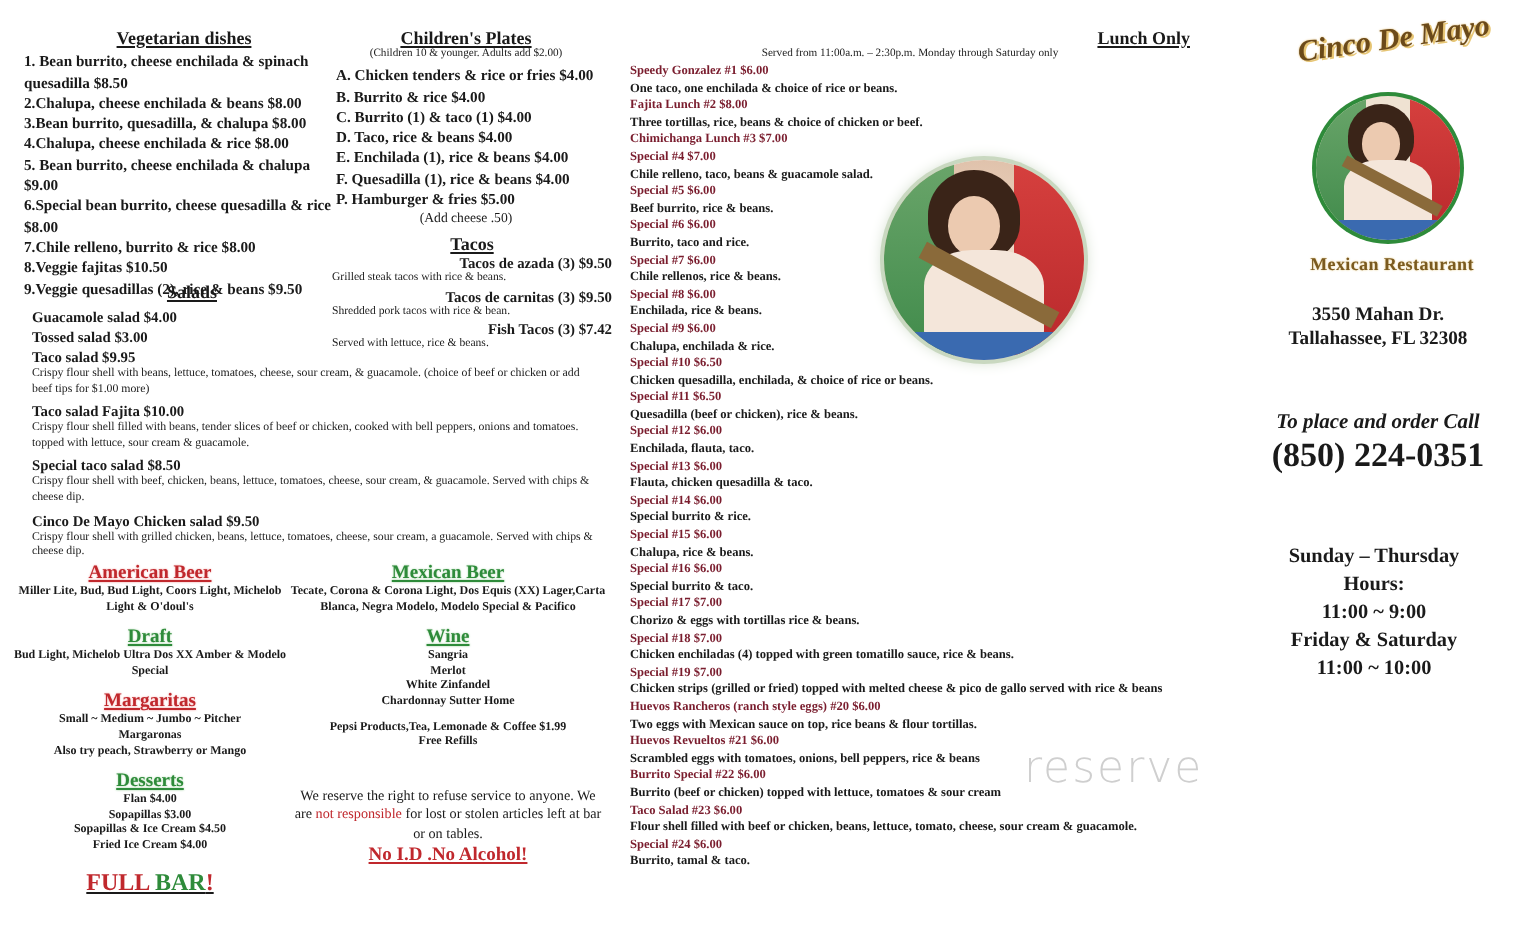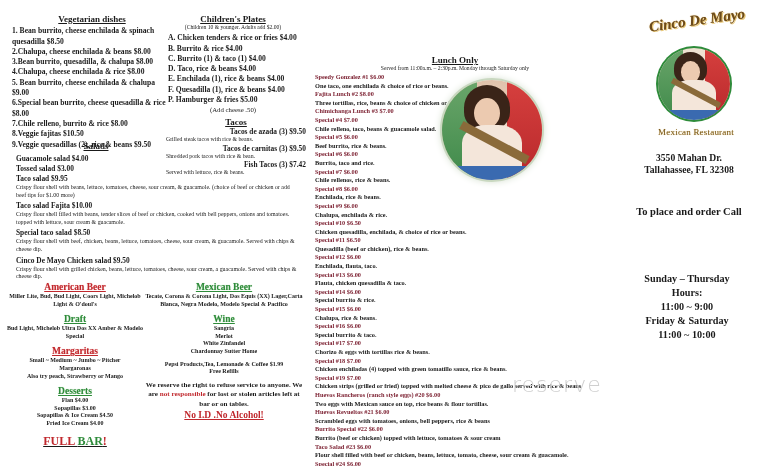--- a/index.html
+++ b/index.html
@@ -28,27 +28,27 @@
 
   .drinkcol { font-size: 6px; line-height: 7.6px; text-align: center; font-weight: bold; }
   .dh { font-size: 9.5px; line-height: 12px; text-decoration: underline; font-weight: bold; }
   .red { color: #c0282d; text-shadow: 0 0 1px #f0a0a0; }
   .green { color: #2e8b3a; text-shadow: 0 0 1px #a0d0a0; }
   #drinksL { left: 5px; top: 281px; width: 140px; }
   #drinksR { left: 145px; top: 281px; width: 158px; }
   .gap { height: 5px; }
   #fullbar { font-size: 12px; line-height: 16px; font-weight: bold; text-decoration: underline; margin-top: 5px; }
   #fullbar .r { color: #c0282d; } #fullbar .g { color: #2e8b3a; }
-  #reserve { font-size: 7.1px; line-height: 9.4px; font-weight: bold; margin-top: 5px; }
+  #reserve { font-size: 7.1px; line-height: 9.4px; font-weight: normal; margin-top: 18px; }
   #reserve .red { text-shadow: none; }
   #noid { font-size: 9.5px; line-height: 12px; color: #c0282d; text-decoration: underline; font-weight: bold; }
 
   
   #lunch { left: 315px; top: 14px; width: 295px; font-size: 6.3px; line-height: 8.6px; font-weight: bold; }
-  #lunch .hd { font-size: 9px; text-align: center; line-height: 10px; width: 280px; margin-top: 41px; }
+  #lunch .hd { font-size: 9px; text-align: right; line-height: 10px; width: 280px; }
   #lunch .served { font-size: 5.6px; font-weight: normal; text-align: center; width: 280px; line-height: 7px; margin-bottom: 1px; }
   #lunch .it { color: #7a1d2e; }
   #lunch .ds { color: #1a1a1a; }
 
   #portrait { left: 442px; top: 80px; width: 100px; height: 100px; border-radius: 50%; overflow: hidden;
     background: radial-gradient(circle at 50% 50%, #f3e4d6 0%, #e8cdb8 40%, #d8b8a0 100%);
     box-shadow: 0 0 0 2px #c9d8c0, 0 0 8px #c0d0b8; }
   .flag-g { position:absolute; left:0; top:0; width:35%; height:100%; background: linear-gradient(180deg,#6aa56a,#3f8a4a); }
   .flag-r { position:absolute; right:0; top:0; width:35%; height:100%; background: linear-gradient(180deg,#d6403e,#b8282b); }
   .hair { position:absolute; left:22%; top:5%; width:46%; height:45%; background:#3a2418; border-radius: 50% 50% 40% 40%; }
@@ -58,25 +58,25 @@
   .skirt { position:absolute; left:10%; top:86%; width:80%; height:14%; background:#3a6ab0; }
 
   #watermark { left: 512px; top: 372px; font-family: "DejaVu Sans", sans-serif; font-size: 22px; color: #cfcfcf; letter-spacing: 1px; font-weight: 300; }
 
   
   #logo { left: 626px; top: 6px; width: 140px; height: 130px; }
   #logo-title { position:absolute; left:6px; top:6px; width:130px; font-family:"Liberation Serif", serif; font-style: italic; font-weight:bold;
     font-size: 15px; color:#6b4a1a; text-align:center; transform: rotate(-8deg); text-shadow: 0 0 1px #d8b060, 1px 1px 0 #e8c878; }
   #logo-circle { position:absolute; left:32px; top:42px; width:72px; height:72px; border-radius:50%; overflow:hidden;
     background:#efe2d2; box-shadow: 0 0 0 2px #2e8b3a; }
-  #logo-sub { position:absolute; left:0; top:121px; width:140px; text-align:center; font-weight:normal; font-size:9px;
+  #logo-sub { position:absolute; left:0; top:121px; width:140px; text-align:center; font-weight:bold; font-size:9px;
     color:#7a5a20; text-shadow: 0 0 1px #e0c070; letter-spacing: 0.2px; }
   #addr { left: 614px; top: 152px; width: 150px; text-align:center; font-size: 9.6px; line-height: 12px; font-weight: bold; }
   #order { left: 614px; top: 206px; width: 150px; text-align:center; }
-  #order .l1 { font-size: 10.5px; font-weight:bold; line-height: 12px; }
+  #order .l1 { font-size: 10.5px; font-weight:bold; line-height: 12px; font-style: italic; }
   #order .l2 { font-size: 17px; font-weight:bold; line-height: 20px; }
   #hours { left: 607px; top: 272px; width: 160px; text-align:center; font-size: 10.2px; line-height: 14px; font-weight:bold; }
 </style>
 </head>
 <body>
 
 <div id="veg" class="abs b">
   <div class="hd u">Vegetarian dishes</div>
   <div>1. Bean burrito, cheese enchilada &amp; spinach quesadilla $8.50</div>
   <div>2.Chalupa, cheese enchilada &amp; beans $8.00</div>
@@ -244,20 +244,21 @@
   <div id="logo-sub">Mexican Restaurant</div>
 </div>
 
 <div id="addr" class="abs">
   <div>3550 Mahan Dr.</div>
   <div>Tallahassee, FL 32308</div>
 </div>
 
 <div id="order" class="abs">
   <div class="l1">To place and order Call</div>
+  <div class="l2">(850) 224-0351</div>
 </div>
 
 <div id="hours" class="abs">
   <div>Sunday – Thursday</div>
   <div>Hours:</div>
   <div>11:00 ~ 9:00</div>
   <div>Friday &amp; Saturday</div>
   <div>11:00 ~ 10:00</div>
 </div>
 

